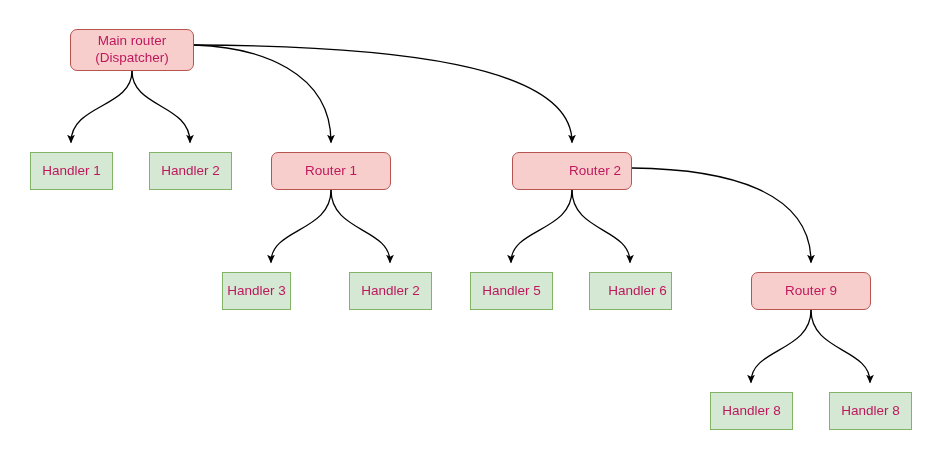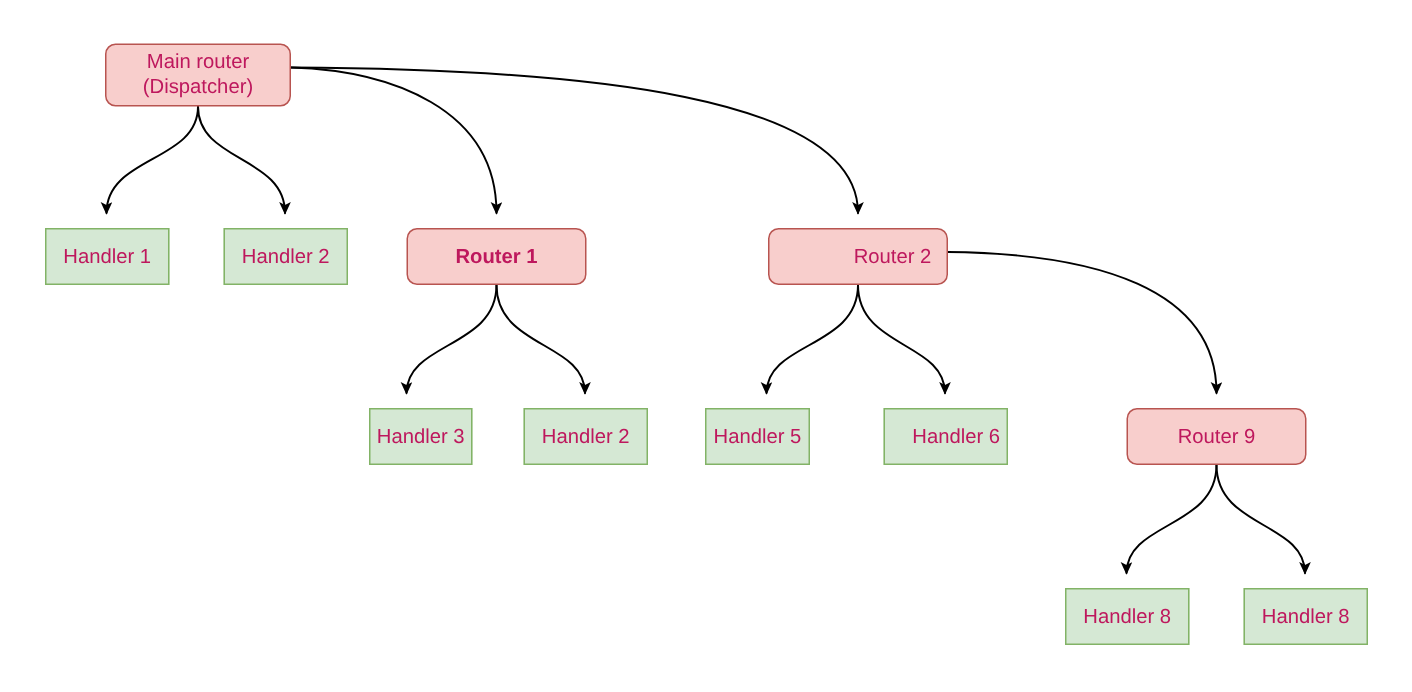--- a/index.html
+++ b/index.html
@@ -77,24 +77,24 @@
         <path d="M 811,310 C 811,352 751,348 751,382" marker-end="url(#arrowhead)"></path>
         <path d="M 811,310 C 811,352 870,348 870,382" marker-end="url(#arrowhead)"></path>
       </g>
   </svg>
 
   <div id="node-group">
       <div class="node node-router" style="left: 70px; top: 29px; width: 124px; height: 42px;"><span class="node-label">Main router
 (Dispatcher)</span></div>
       <div class="node node-handler" style="left: 30px; top: 152px; width: 83px; height: 38px;"><span class="node-label">Handler 1</span></div>
       <div class="node node-handler" style="left: 149px; top: 152px; width: 83px; height: 38px;"><span class="node-label">Handler 2</span></div>
-      <div class="node node-router" style="left: 271px; top: 152px; width: 120px; height: 38px; font-weight: bold;"><span class="node-label">Router 1</span></div>
+      <div class="node node-router" style="left: 271px; top: 152px; width: 120px; height: 38px;"><span class="node-label">Router 1</span></div>
       <div class="node node-router" style="left: 512px; top: 152px; width: 120px; height: 38px; padding-left: 46px;"><span class="node-label">Router 2</span></div>
-      <div class="node node-handler" style="left: 246px; top: 272px; width: 69px; height: 38px;"><span class="node-label">Handler 3</span></div>
+      <div class="node node-handler" style="left: 222px; top: 272px; width: 69px; height: 38px;"><span class="node-label">Handler 3</span></div>
       <div class="node node-handler" style="left: 349px; top: 272px; width: 83px; height: 38px;"><span class="node-label">Handler 2</span></div>
-      <div class="node node-handler" style="left: 470px; top: 272px; width: 70px; height: 38px;"><span class="node-label">Handler 5</span></div>
+      <div class="node node-handler" style="left: 470px; top: 272px; width: 83px; height: 38px;"><span class="node-label">Handler 5</span></div>
       <div class="node node-handler" style="left: 589px; top: 272px; width: 83px; height: 38px; padding-left: 14px;"><span class="node-label">Handler 6</span></div>
       <div class="node node-router" style="left: 751px; top: 272px; width: 120px; height: 38px;"><span class="node-label">Router 9</span></div>
       <div class="node node-handler" style="left: 710px; top: 392px; width: 83px; height: 38px;"><span class="node-label">Handler 8</span></div>
       <div class="node node-handler" style="left: 829px; top: 392px; width: 83px; height: 38px;"><span class="node-label">Handler 8</span></div>
     </div>
 
 </div>
 
 </body></html>

